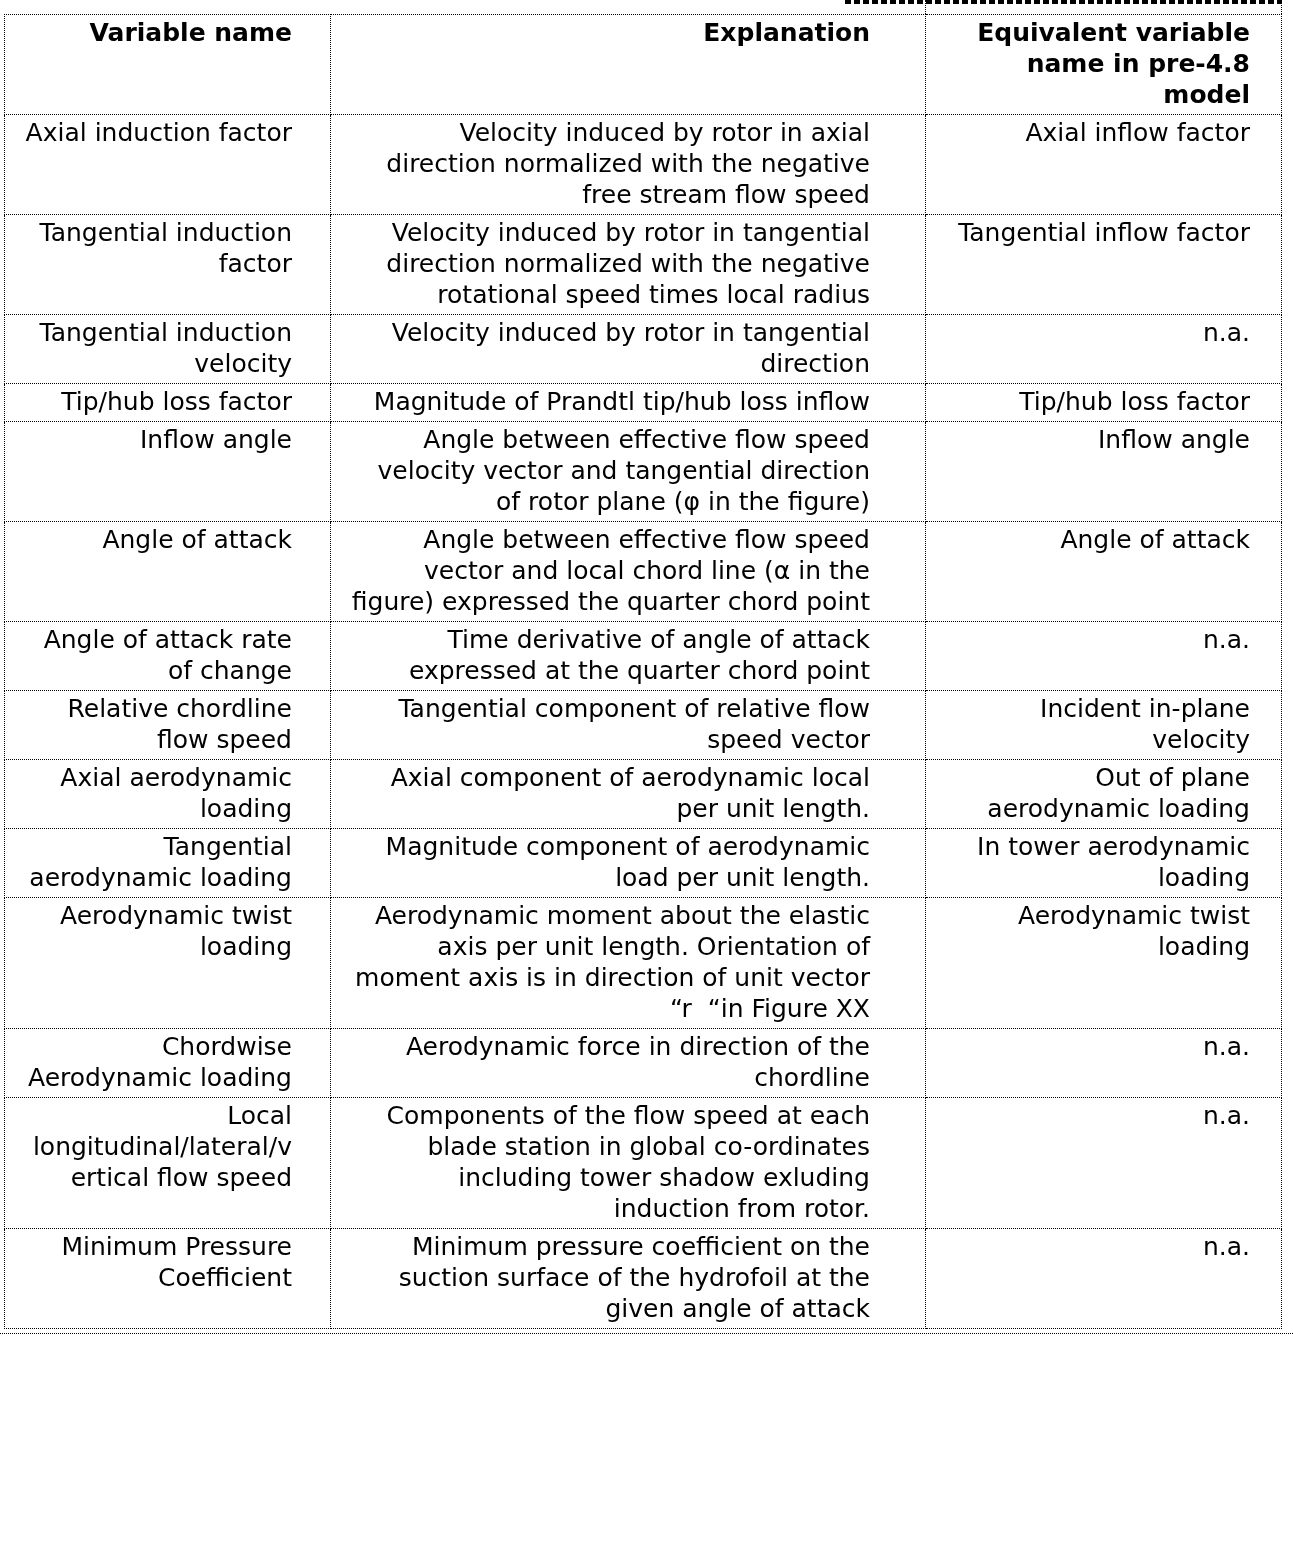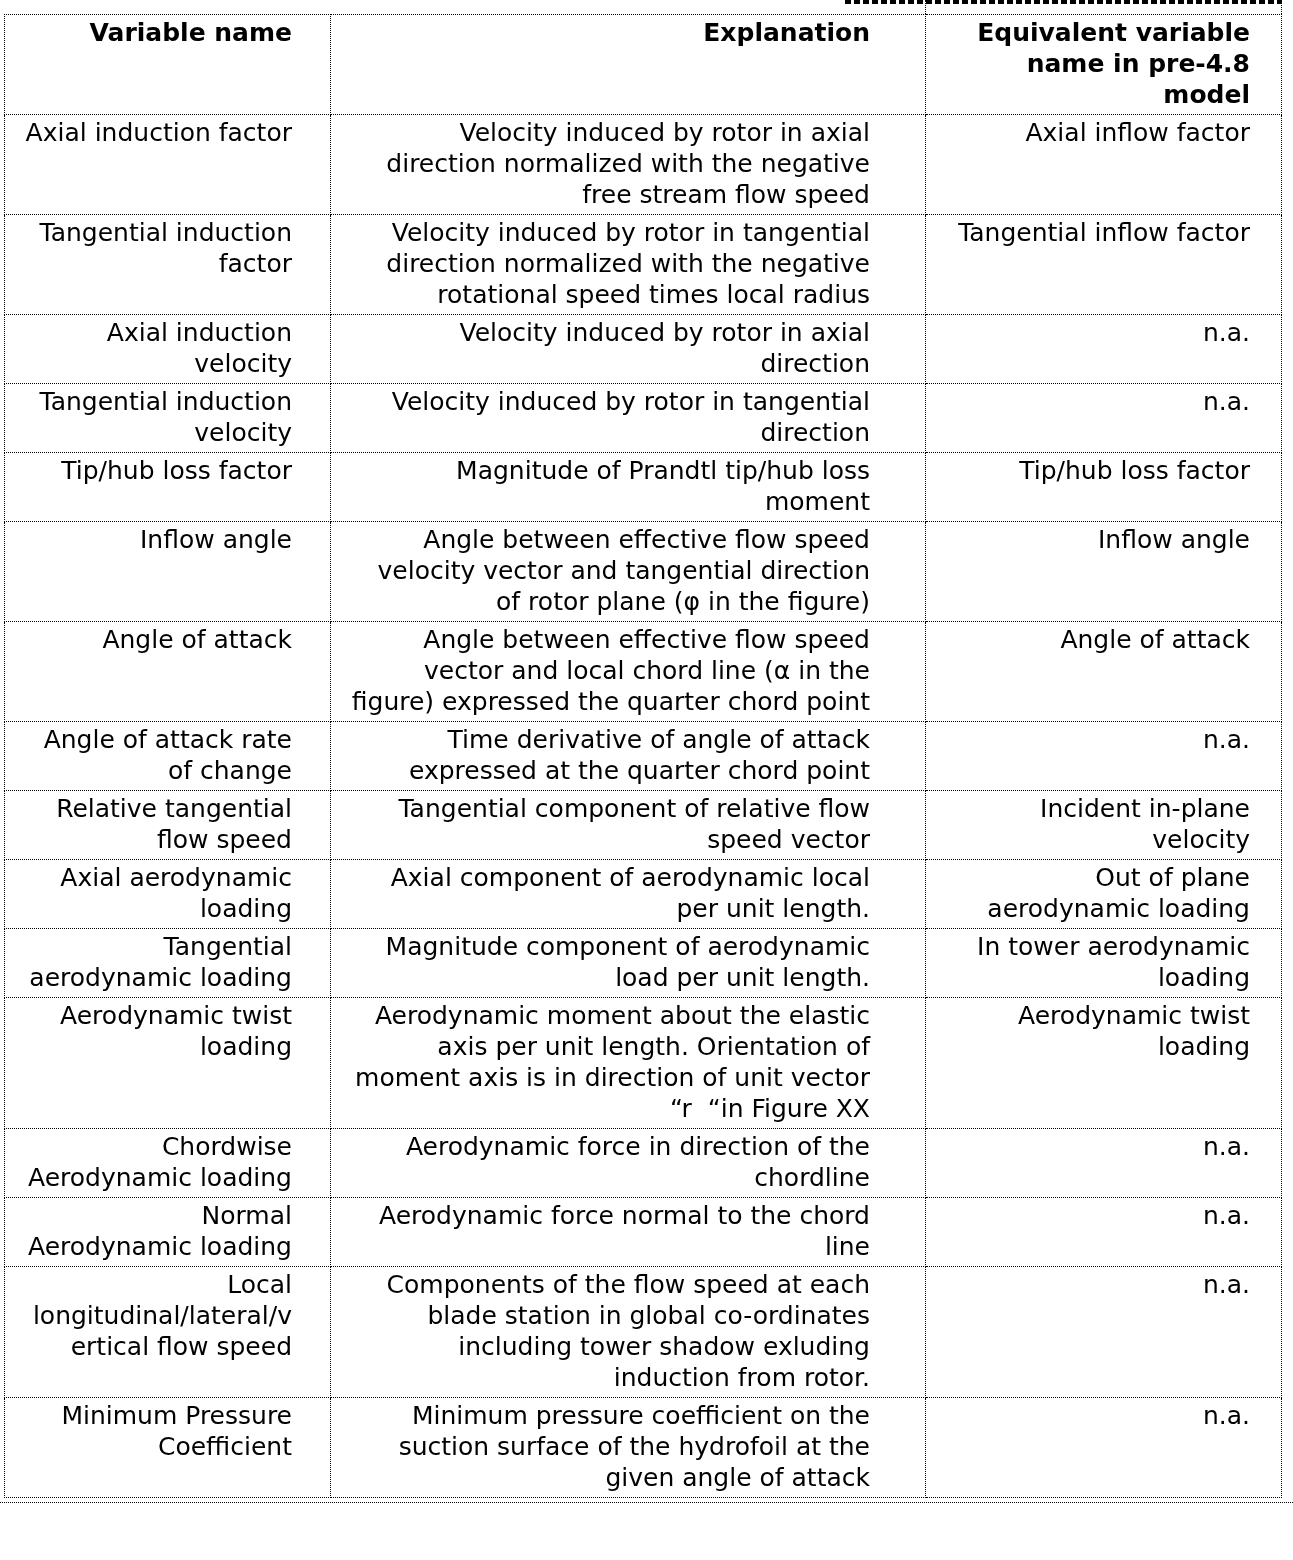--- a/index.html
+++ b/index.html
@@ -85,51 +85,46 @@
         <td class="c0">Axial induction factor</td>
         <td class="c1">Velocity induced by rotor in axial direction normalized with the negative free stream flow speed</td>
         <td class="c2">Axial inflow factor</td>
       </tr>
       <tr>
         <td class="c0">Tangential induction factor</td>
         <td class="c1">Velocity induced by rotor in tangential direction normalized with the negative rotational speed times local radius</td>
         <td class="c2">Tangential inflow factor</td>
       </tr>
       <tr>
-        <td class="c0">Axial induction velocity</td>
-        <td class="c1">Velocity induced by rotor in axial direction</td>
-        <td class="c2">n.a.</td>
-      </tr>
-      <tr>
         <td class="c0">Tangential induction velocity</td>
         <td class="c1">Velocity induced by rotor in tangential direction</td>
         <td class="c2">n.a.</td>
       </tr>
       <tr>
         <td class="c0">Tip/hub loss factor</td>
-        <td class="c1">Magnitude of Prandtl tip/hub loss moment</td>
+        <td class="c1">Magnitude of Prandtl tip/hub loss inflow</td>
         <td class="c2">Tip/hub loss factor</td>
       </tr>
       <tr>
         <td class="c0">Inflow angle</td>
         <td class="c1">Angle between effective flow speed velocity vector and tangential direction of rotor plane (φ in the figure)</td>
         <td class="c2">Inflow angle</td>
       </tr>
       <tr>
         <td class="c0">Angle of attack</td>
         <td class="c1">Angle between effective flow speed vector and local chord line (α in the figure) expressed the quarter chord point</td>
         <td class="c2">Angle of attack</td>
       </tr>
       <tr>
         <td class="c0">Angle of attack rate of change</td>
         <td class="c1">Time derivative of angle of attack expressed at the quarter chord point</td>
         <td class="c2">n.a.</td>
       </tr>
       <tr>
-        <td class="c0">Relative tangential flow speed</td>
+        <td class="c0">Relative chordline flow speed</td>
         <td class="c1">Tangential component of relative flow speed vector</td>
         <td class="c2">Incident in-plane velocity</td>
       </tr>
       <tr>
         <td class="c0">Axial aerodynamic loading</td>
         <td class="c1">Axial component of aerodynamic local per unit length.</td>
         <td class="c2">Out of plane aerodynamic loading</td>
       </tr>
       <tr>
         <td class="c0">Tangential aerodynamic loading</td>
@@ -140,25 +135,20 @@
         <td class="c0">Aerodynamic twist loading</td>
         <td class="c1">Aerodynamic moment about the elastic axis per unit length. Orientation of moment axis is in direction of unit vector “r  “in Figure XX</td>
         <td class="c2">Aerodynamic twist loading</td>
       </tr>
       <tr>
         <td class="c0">Chordwise Aerodynamic loading</td>
         <td class="c1">Aerodynamic force in direction of the chordline</td>
         <td class="c2">n.a.</td>
       </tr>
       <tr>
-        <td class="c0">Normal  Aerodynamic loading</td>
-        <td class="c1">Aerodynamic force normal to the chord line</td>
-        <td class="c2">n.a.</td>
-      </tr>
-      <tr>
         <td class="c0">Local longitudinal/lateral/vertical flow speed</td>
         <td class="c1">Components of the flow speed at each blade station in global co-ordinates including tower shadow exluding induction from rotor.</td>
         <td class="c2">n.a.</td>
       </tr>
       <tr>
         <td class="c0">Minimum Pressure Coefficient</td>
         <td class="c1">Minimum pressure coefficient on the suction surface of the hydrofoil at the given angle of attack</td>
         <td class="c2">n.a.</td>
       </tr>
     </tbody>

